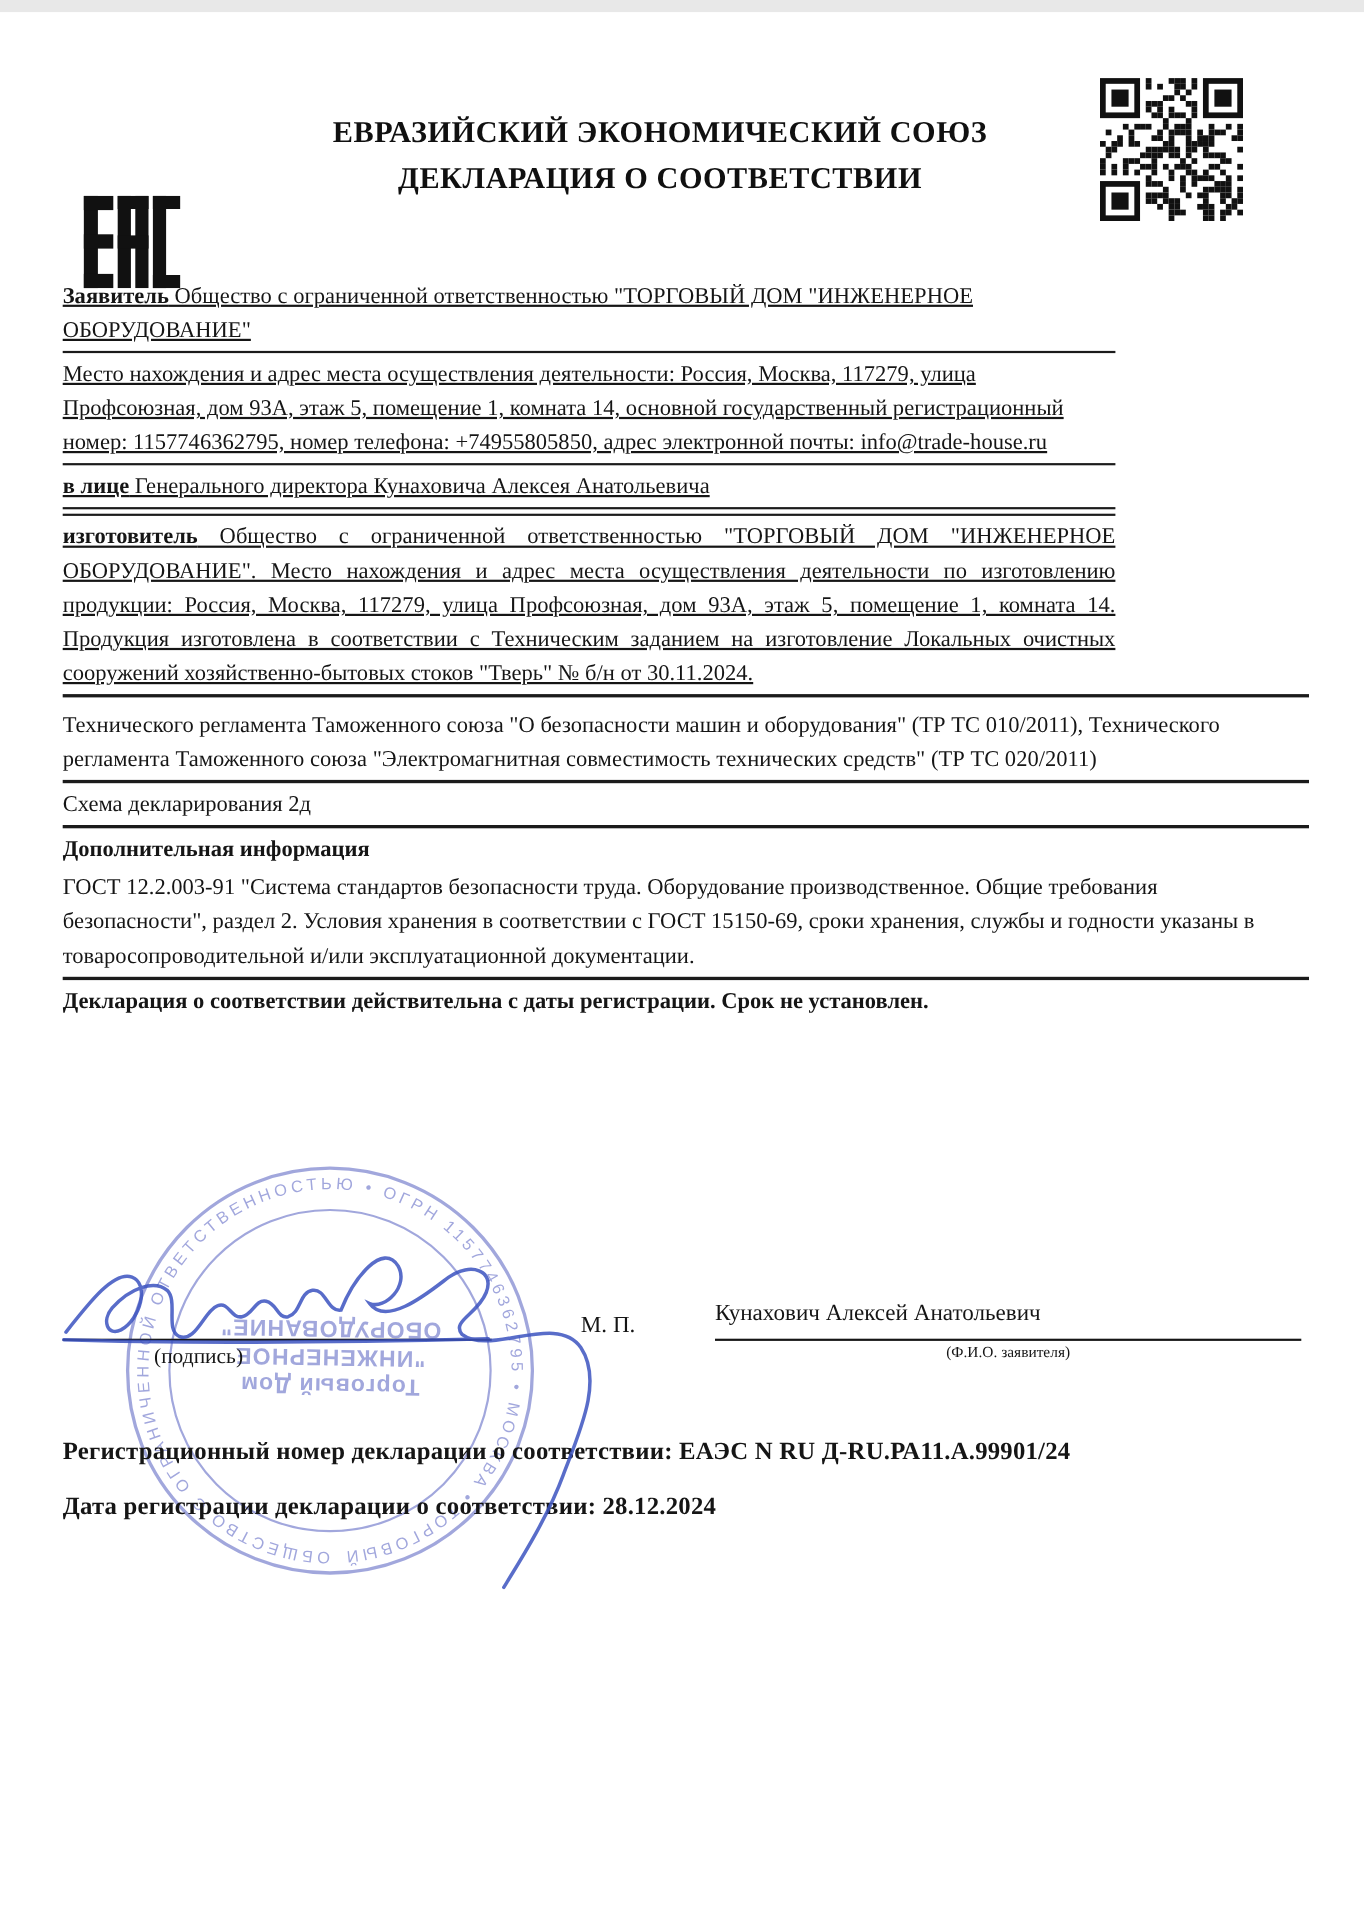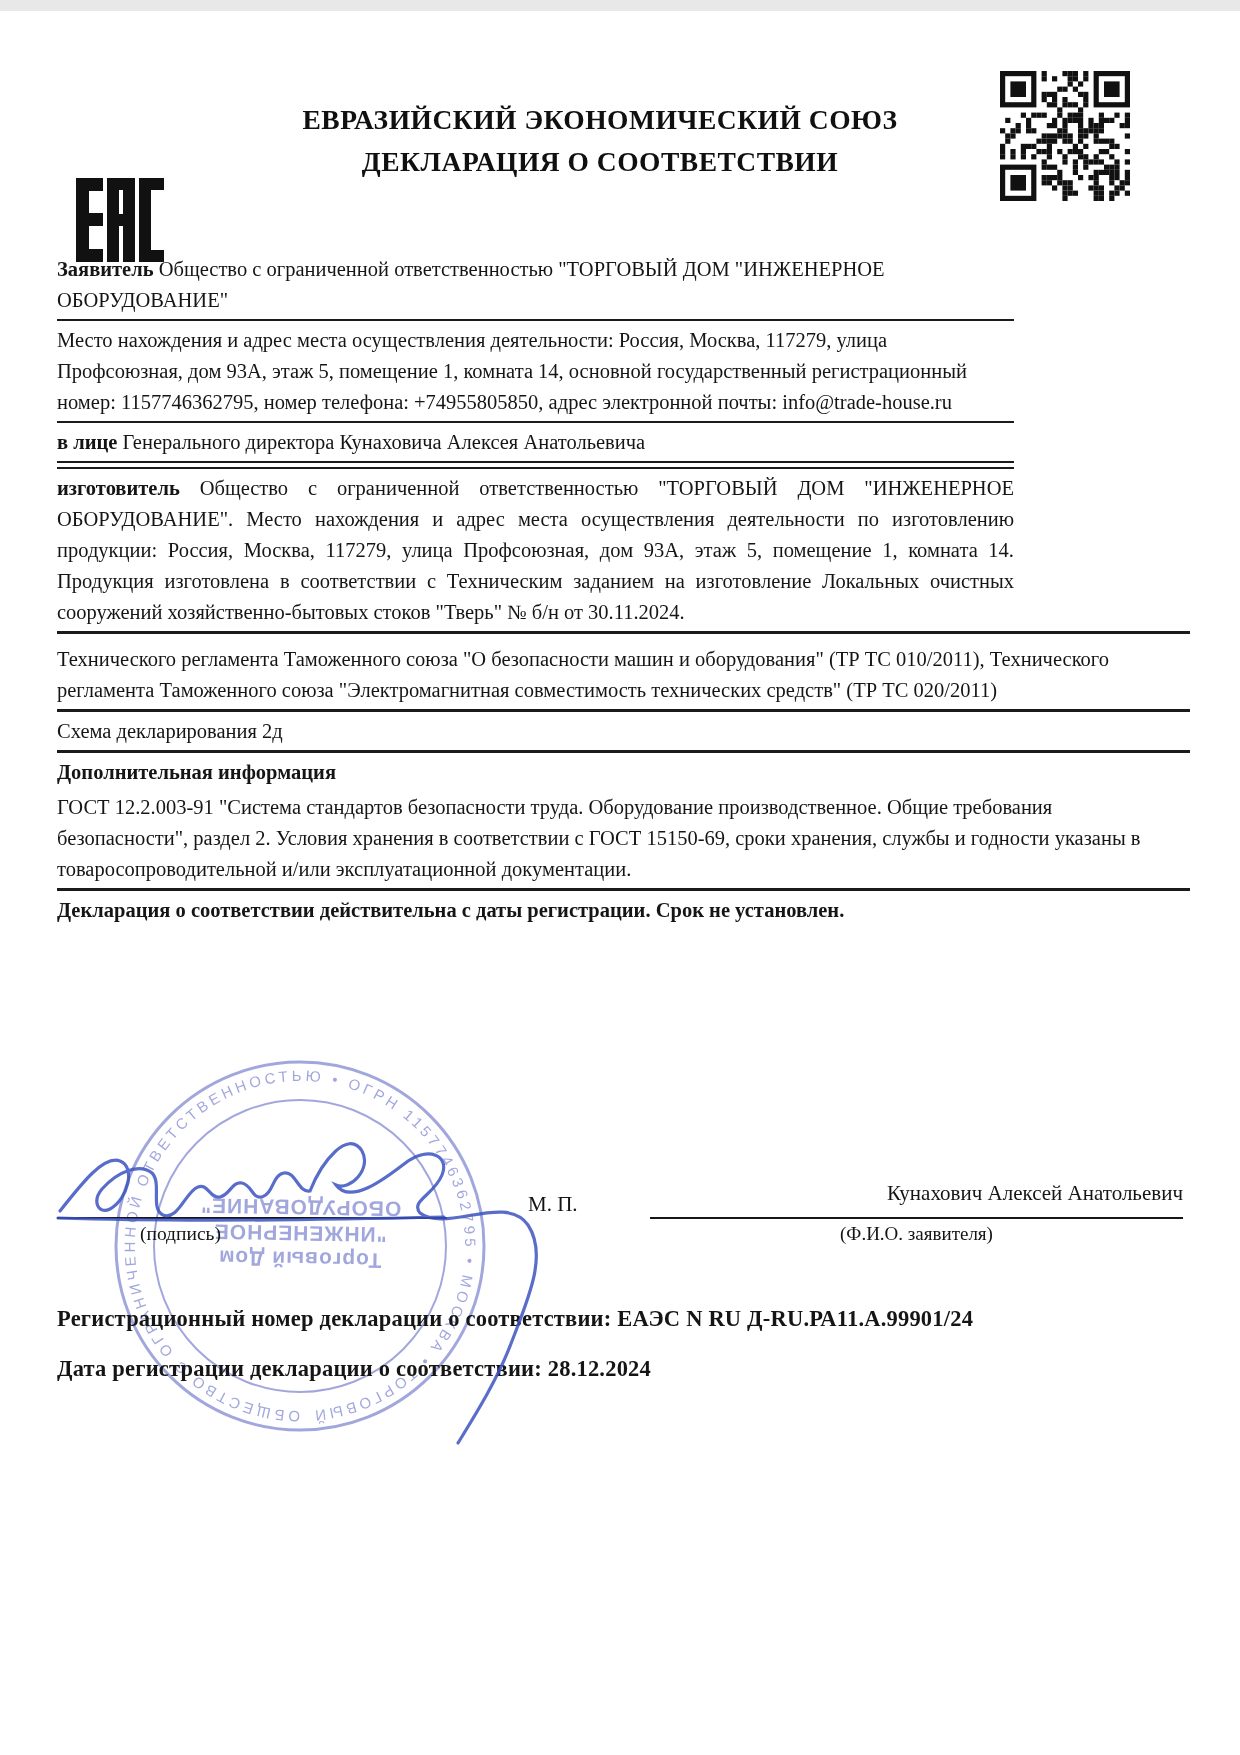--- a/index.html
+++ b/index.html
@@ -16,21 +16,21 @@
   .titles{
     position:absolute;left:120px;top:88px;width:960px;
     text-align:center;font-weight:bold;font-size:27.5px;line-height:42px;
     letter-spacing:.5px;color:#101010;
   }
   .eac{position:absolute;left:76px;top:167px;}
   .qr{position:absolute;left:1000px;top:60px;width:130px;height:130px;}
   
   .content{position:absolute;left:57px;top:243px;width:1133px;z-index:2;}
   .row{font-size:20.5px;line-height:31px;margin:0;}
-  .narrow{width:957px;}
+  .narrow{width:957px;text-decoration:underline;}
   .wide{width:1115px;}
   .just{text-align:justify;}
   b.lbl{font-weight:bold;}
   .rule{height:0;border-top:2px solid #1b1b1b;margin:3px 0 4px 0;}
   .rule.n{width:957px;}
   .rule.w{width:1133px;border-top-width:3px;}
   .h-bold{font-weight:bold;font-size:20.5px;line-height:31px;margin:0;}
   .gap4{margin-top:4px;} .gap10{margin-top:10px;}
   .gap12{margin-top:12px;}
   
@@ -40,22 +40,22 @@
     transform:rotate(181deg);font-weight:bold;font-size:21px;line-height:26px;color:#4d57be;
     font-family:"Liberation Sans","DejaVu Sans",sans-serif;letter-spacing:1px;
     padding-top:26px;box-sizing:border-box;
   }
   .sig-overlay{position:absolute;left:0;top:0;z-index:3;pointer-events:none;}
   .sig-line{position:absolute;height:0;border-top:2px solid #161616;z-index:2;}
   .line-left{left:57px;top:1206px;width:390px;}
   .line-right{left:650px;top:1206px;width:533px;}
   .sig-caption{position:absolute;left:140px;top:1212px;width:200px;text-align:left;font-size:19.5px;z-index:2;}
   .mp{position:absolute;left:528px;top:1181px;font-size:21px;z-index:2;}
-  .sig-name{position:absolute;left:650px;top:1170px;width:533px;text-align:right;font-size:21px;z-index:2;}
-  .name-caption{position:absolute;left:650px;top:1212px;width:533px;text-align:center;font-size:19px;z-index:2;}
+  .sig-name{position:absolute;left:650px;top:1170px;width:533px;text-align:left;font-size:21px;z-index:2;}
+  .name-caption{position:absolute;left:650px;top:1212px;width:533px;text-align:center;font-size:14px;z-index:2;}
   
   .footer{position:absolute;left:57px;top:1294px;z-index:2;}
   .freg{font-weight:bold;font-size:22.5px;line-height:28px;margin:0 0 22px 0;letter-spacing:.2px;}
 </style>
 </head>
 <body>
 
 <div class="page">
 
   <div class="titles">

